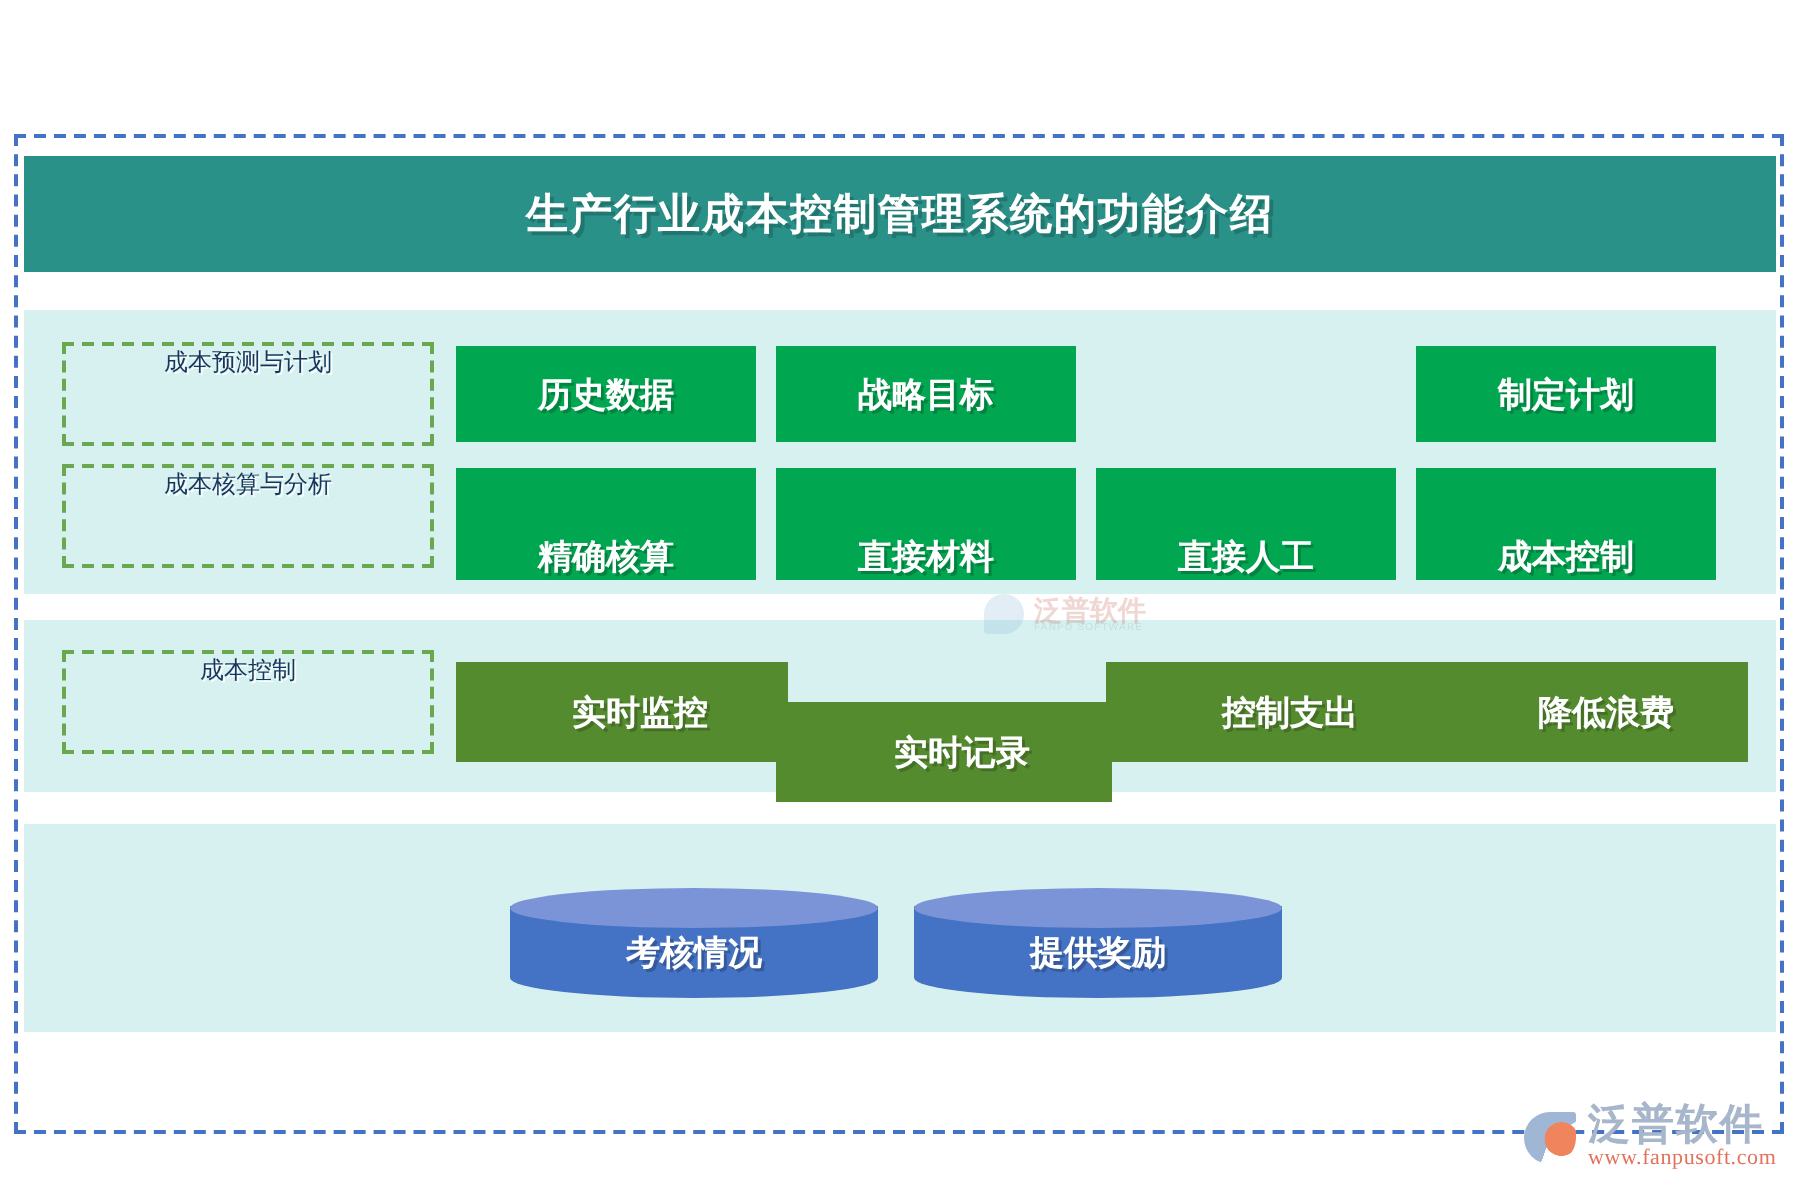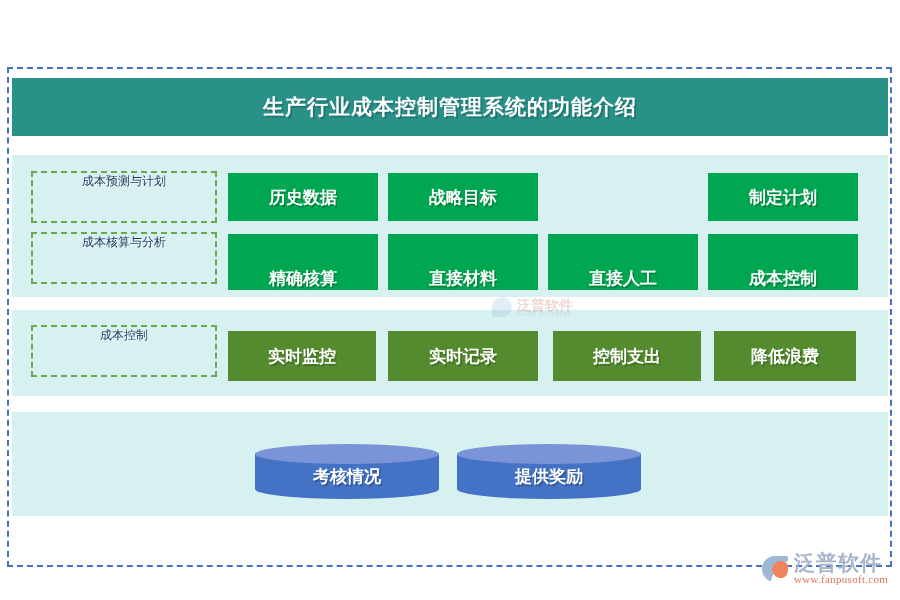--- a/index.html
+++ b/index.html
@@ -48,29 +48,29 @@
   .chip{
     position:absolute;display:flex;align-items:center;justify-content:center;
     color:#ffffff;font-size:17px;font-weight:bold;white-space:nowrap;
     text-shadow:1.5px 1.5px 0 rgba(0,0,0,.20);
   }
   .chip.green{background:#00A650;}
   .chip.olive{background:#558B2F;}
 
   .r1{top:173px;height:48px;}
   .r2{top:234px;height:56px;align-items:flex-end;}
-  .r3{top:331px;height:50px;}
+  .r3{top:331px;height:50px;padding-left:18px;}
 
   .c1{left:228px;width:150px;}
   .c2{left:388px;width:150px;}
   .c3{left:548px;width:150px;}
   .c4{left:708px;width:150px;}
 
   .o1{left:228px;width:148px;}
-  .o2{left:388px;width:150px;}
+  .o2{left:388px;width:150px;margin-top:20px;}
   .o3{left:553px;width:148px;}
   .o4{left:714px;width:142px;}
 
   
   .cyl{position:absolute;top:444px;width:184px;height:60px;}
   #cyl-0{left:255px;}
   #cyl-1{left:457px;}
   #cyl-2{left:661px;}
   .cyl .body{
     position:absolute;left:0;top:9px;width:100%;height:46px;

